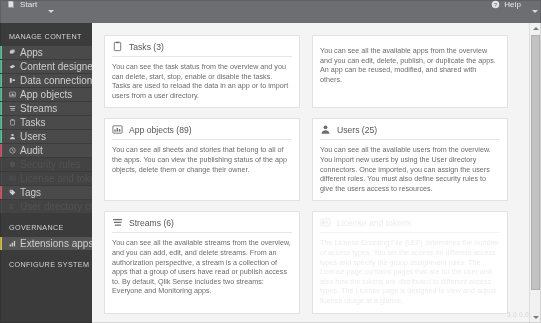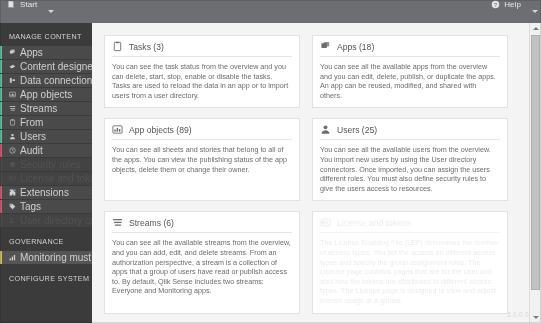--- a/index.html
+++ b/index.html
@@ -337,21 +337,21 @@
           <span class="ni-label">Streams</span>
         </div>
         <div class="nav-item">
           <span class="bar" style="background: rgb(95, 191, 155);"></span>
           <span class="ni-icon">
             <svg viewBox="0 0 12 12" width="7" height="7" fill="#cfcfcf" aria-hidden="true">
               <rect x="2.5" y="1.5" width="7" height="9" rx=".8" fill="none" stroke="#cfcfcf" stroke-width="1"></rect>
               <rect x="4.3" y=".7" width="3.4" height="1.8" rx=".5"></rect>
             </svg>
           </span>
-          <span class="ni-label">From</span>
+          <span class="ni-label">Tasks</span>
         </div>
         <div class="nav-item">
           <span class="bar" style="background: rgb(95, 191, 155);"></span>
           <span class="ni-icon">
             <svg viewBox="0 0 12 12" width="7" height="7" fill="#cfcfcf" aria-hidden="true">
               <circle cx="6" cy="3.6" r="2.1"></circle>
               <path d="M1.7 10.5c0-2.4 1.9-3.8 4.3-3.8s4.3 1.4 4.3 3.8z"></path>
             </svg>
           </span>
           <span class="ni-label">Users</span>
@@ -383,29 +383,20 @@
               <rect x="2.4" y="4" width="2.4" height="4"></rect>
               <path d="M6 4.6h3.2M6 6h3.2M6 7.4h3.2" stroke="#525252" stroke-width=".8"></path>
             </svg>
           </span>
           <span class="ni-label">License and tokens</span>
         </div>
         <div class="nav-item">
           <span class="bar" style="background: rgb(208, 90, 110);"></span>
           <span class="ni-icon">
             <svg viewBox="0 0 12 12" width="7" height="7" fill="#cfcfcf" aria-hidden="true">
-              <path d="M4.6 1h2.8v1.8c0 .6 1.6.6 1.6 0V1h1.9v2.1h-1.7c-.6 0-.6 1.7 0 1.7h1.7v6.2H7.4V9.2c0-.6-1.6-.6-1.6 0V11H1.1V4.8h1.7c.6 0 .6-1.7 0-1.7H1.1V1z"></path>
-            </svg>
-          </span>
-          <span class="ni-label">Extensions</span>
-        </div>
-        <div class="nav-item">
-          <span class="bar" style="background: rgb(208, 90, 110);"></span>
-          <span class="ni-icon">
-            <svg viewBox="0 0 12 12" width="7" height="7" fill="#cfcfcf" aria-hidden="true">
               <path d="M1.2 1.2h4.6l5 5-4.6 4.6-5-5z"></path>
               <circle cx="3.4" cy="3.4" r=".9" fill="#3b3b3b"></circle>
             </svg>
           </span>
           <span class="ni-label">Tags</span>
         </div>
         <div class="nav-item disabled">
           <span class="bar" style="background: rgb(208, 90, 110);"></span>
           <span class="ni-icon">
             <svg viewBox="0 0 12 12" width="7" height="7" fill="#525252" aria-hidden="true">
@@ -419,49 +410,40 @@
         <div class="nav-section-title">GOVERNANCE</div>
         <div class="nav-item active">
           <span class="bar" style="background: rgb(210, 192, 74);"></span>
           <span class="ni-icon">
             <svg viewBox="0 0 12 12" width="7" height="7" fill="#cfcfcf" aria-hidden="true">
               <rect x="1" y="7.5" width="2.3" height="3.5"></rect>
               <rect x="4.6" y="4.6" width="2.3" height="6.4"></rect>
               <rect x="8.2" y="1.6" width="2.3" height="9.4"></rect>
             </svg>
           </span>
-          <span class="ni-label">Monitoring must</span>
+          <span class="ni-label">Extensions apps</span>
         </div>
         <div class="nav-section-title">CONFIGURE SYSTEM</div>
       </nav>
 
     <main id="content">
       <div id="cards">
           <div class="card">
             <div class="card-head">
               <span class="card-icon">
                 <svg viewBox="0 0 12 12" width="11" height="11" fill="#6d6e71" aria-hidden="true">
                   <rect x="2.5" y="1.5" width="7" height="9" rx=".8" fill="none" stroke="#6d6e71" stroke-width="1"></rect>
                   <rect x="4.3" y=".7" width="3.4" height="1.8" rx=".5"></rect>
                 </svg>
               </span>
               <span class="card-title">Tasks (3)</span>
             </div>
             <div class="card-desc">You can see the task status from the overview and you can delete, start, stop, enable or disable the tasks. Tasks are used to reload the data in an app or to import users from a user directory.</div>
           </div>
           <div class="card">
-            <div class="card-head">
-              <span class="card-icon">
-                <svg viewBox="0 0 12 12" width="11" height="11" fill="#6d6e71" aria-hidden="true">
-                  <rect x="1.5" y="2.5" width="6" height="5" rx=".6"></rect>
-                  <rect x="4" y="1" width="6" height="5" rx=".6" opacity=".75"></rect>
-                </svg>
-              </span>
-              <span class="card-title">Apps (18)</span>
-            </div>
             <div class="card-desc">You can see all the available apps from the overview and you can edit, delete, publish, or duplicate the apps. An app can be reused, modified, and shared with others.</div>
           </div>
           <div class="card">
             <div class="card-head">
               <span class="card-icon">
                 <svg viewBox="0 0 12 12" width="11" height="11" fill="#6d6e71" aria-hidden="true">
                   <rect x="1" y="2" width="10" height="8" rx=".7" fill="none" stroke="#6d6e71" stroke-width="1"></rect>
                   <rect x="2.5" y="6" width="1.6" height="2.4"></rect>
                   <rect x="5" y="4.4" width="1.6" height="4"></rect>
                   <rect x="7.5" y="5.4" width="1.6" height="3"></rect>

